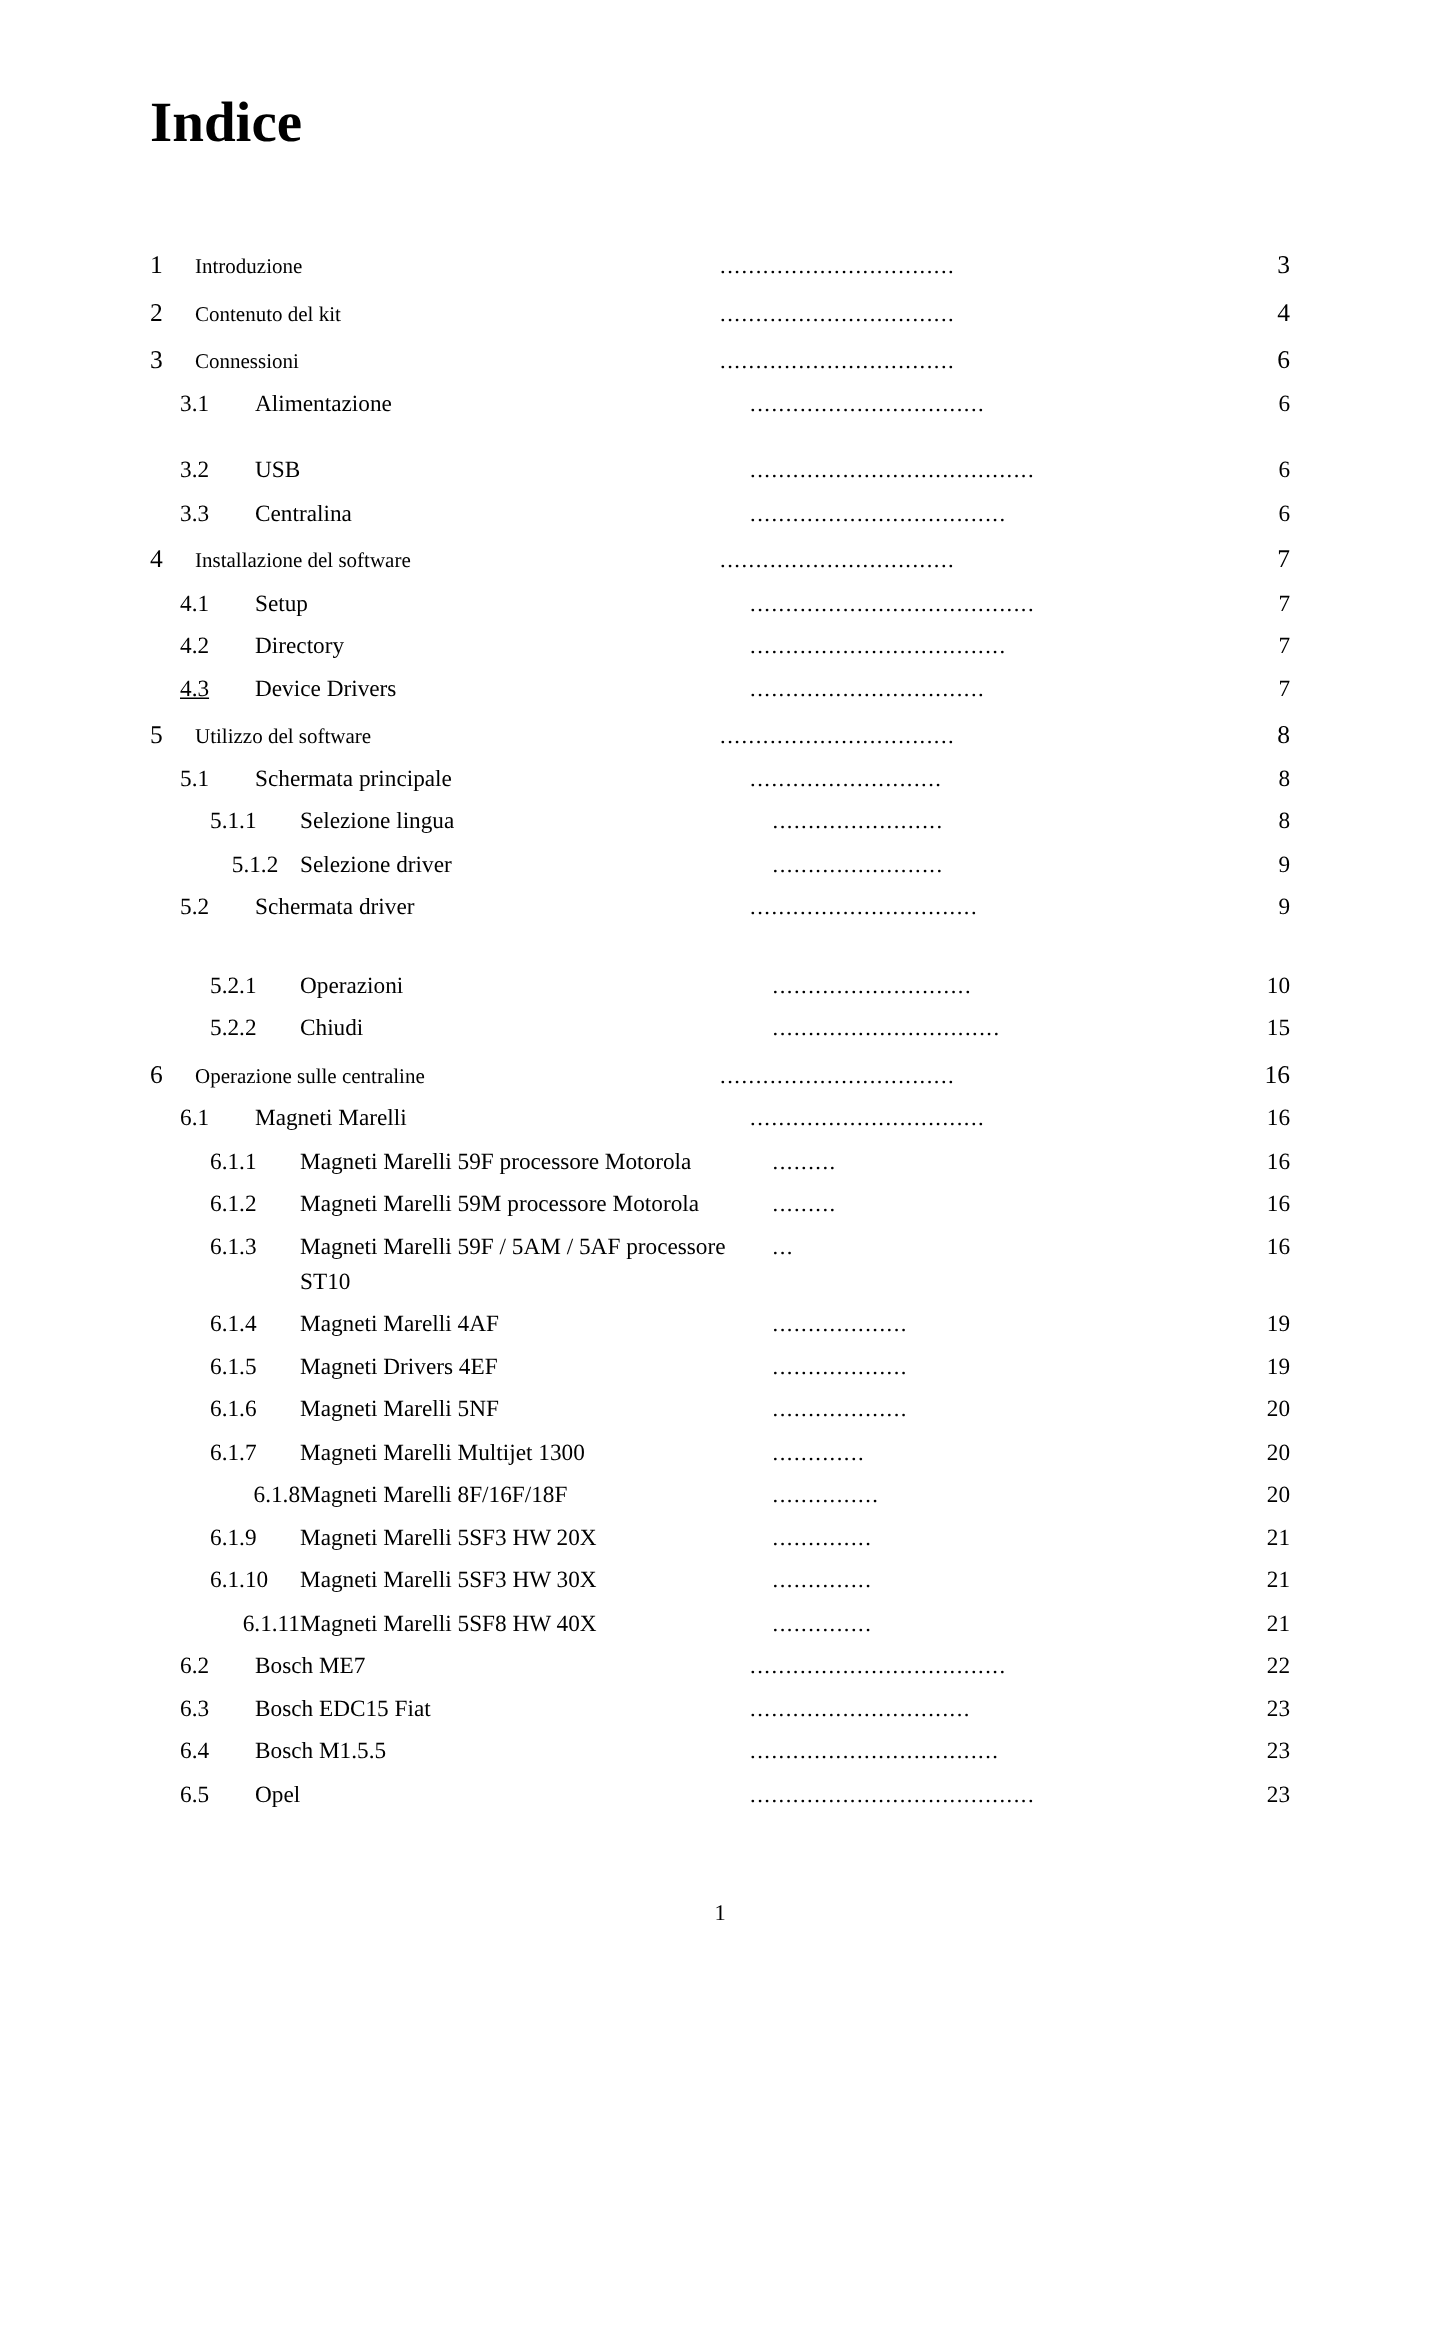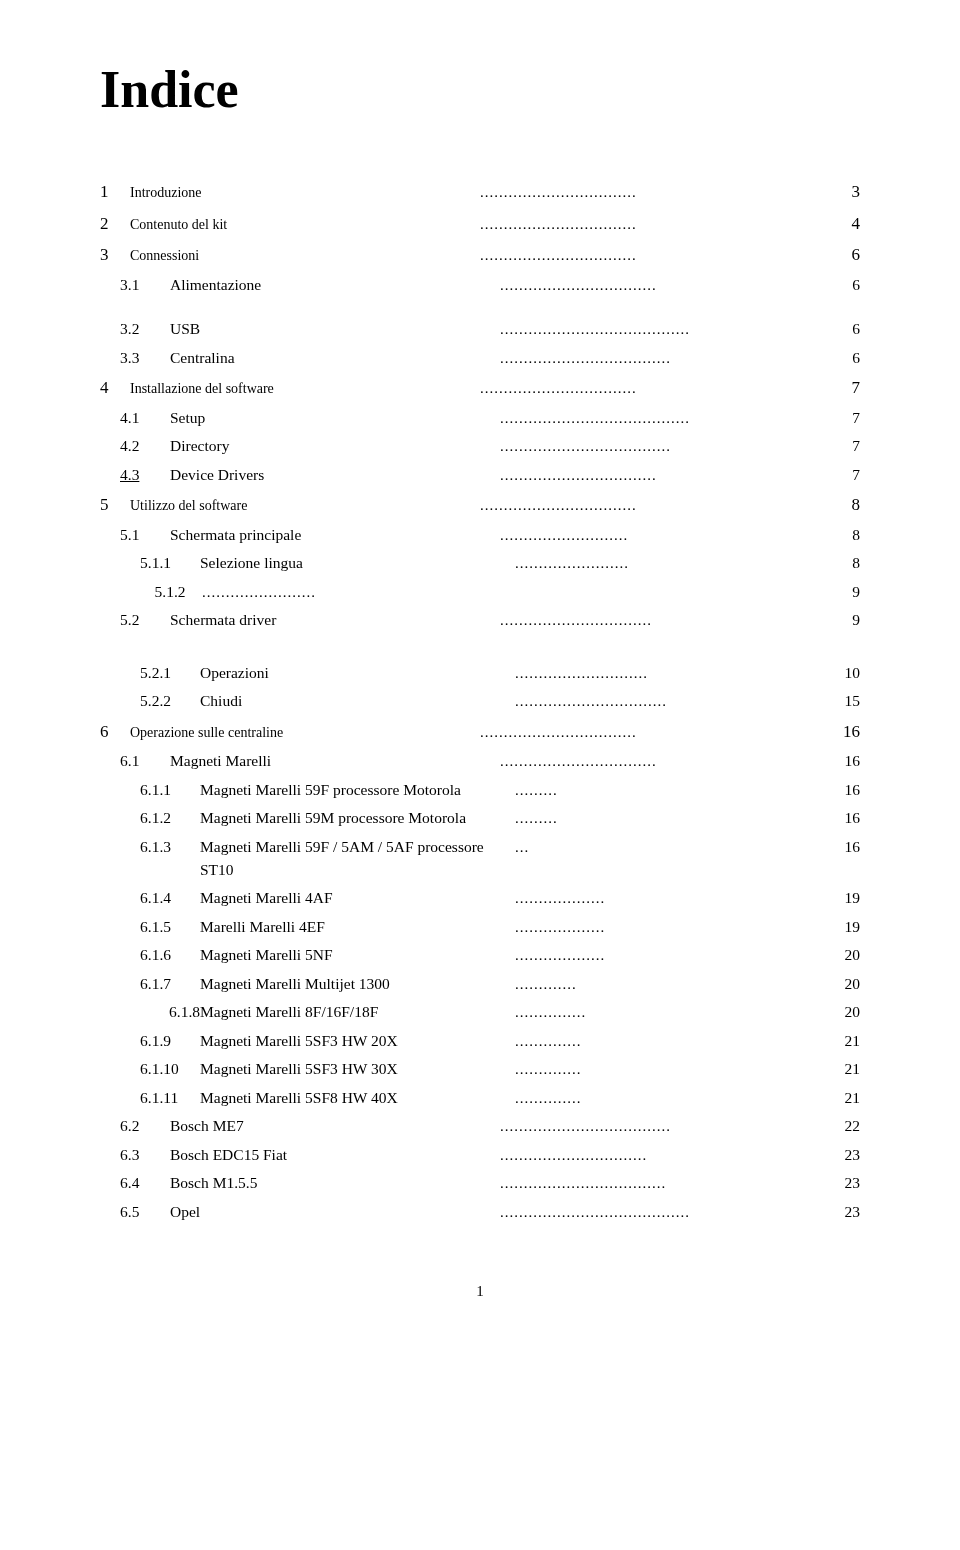--- a/index.html
+++ b/index.html
@@ -12,21 +12,21 @@
       background: #ffffff;
       font-family: "Computer Modern", "Latin Modern", Georgia, "Times New Roman", serif;
       font-size: 16px;
       color: #000000;
       width: 960px;
       min-height: 1550px;
       padding: 60px 100px 80px 100px;
     }
 
     .page-title {
-      font-size: 52px;
+      font-size: 38px;
       font-weight: bold;
       margin-bottom: 60px;
       font-family: "Computer Modern", Georgia, serif;
     }
 
     .toc-entry {
       display: flex;
       align-items: baseline;
       margin-bottom: 5px;
       font-size: 15.5px;
@@ -167,20 +167,21 @@
       <span class="page-num">8</span>
     </div>
     <div class="toc-entry sub2">
       <span class="number" style="padding-left: 40px; min-width: 100px;">5.1.1</span>
       <span class="label">Selezione lingua</span>
       <span class="dots"> ........................ </span>
       <span class="page-num">8</span>
     </div>
     <div class="toc-entry sub2">
       <span class="number" style="padding-left: 40px; min-width: 100px; text-align: center;">5.1.2</span>
+      <span class="label">Selezione driver</span>
       <span class="dots"> ........................ </span>
       <span class="page-num">9</span>
     </div>
     <div class="toc-entry sub1">
       <span class="number" style="padding-left: 20px; min-width: 70px;">5.2</span>
       <span class="label">Schermata driver</span>
       <span class="dots"> ................................ </span>
       <span class="page-num">9</span>
     </div>
     <div class="toc-entry sub2">
@@ -226,21 +227,21 @@
       <span class="page-num">16</span>
     </div>
     <div class="toc-entry sub2">
       <span class="number" style="padding-left: 40px; min-width: 100px;">6.1.4</span>
       <span class="label">Magneti Marelli 4AF</span>
       <span class="dots"> ................... </span>
       <span class="page-num">19</span>
     </div>
     <div class="toc-entry sub2">
       <span class="number" style="padding-left: 40px; min-width: 100px;">6.1.5</span>
-      <span class="label">Marelli Marelli 4EF</span>
+      <span class="label">Magneti Drivers 4EF</span>
       <span class="dots"> ................... </span>
       <span class="page-num">19</span>
     </div>
     <div class="toc-entry sub2">
       <span class="number" style="padding-left: 40px; min-width: 100px;">6.1.6</span>
       <span class="label">Magneti Marelli 5NF</span>
       <span class="dots"> ................... </span>
       <span class="page-num">20</span>
     </div>
     <div class="toc-entry sub2">
@@ -261,21 +262,21 @@
       <span class="dots"> .............. </span>
       <span class="page-num">21</span>
     </div>
     <div class="toc-entry sub2">
       <span class="number" style="padding-left: 40px; min-width: 100px;">6.1.10</span>
       <span class="label">Magneti Marelli 5SF3 HW 30X</span>
       <span class="dots"> .............. </span>
       <span class="page-num">21</span>
     </div>
     <div class="toc-entry sub2">
-      <span class="number" style="padding-left: 40px; min-width: 100px;">6.1.11</span>
+      <span class="number" style="padding-left: 40px; min-width: 100px; text-align: right;">6.1.11</span>
       <span class="label">Magneti Marelli 5SF8 HW 40X</span>
       <span class="dots"> .............. </span>
       <span class="page-num">21</span>
     </div>
     <div class="toc-entry sub1">
       <span class="number" style="padding-left: 20px; min-width: 70px;">6.2</span>
       <span class="label">Bosch ME7</span>
       <span class="dots"> .................................... </span>
       <span class="page-num">22</span>
     </div>

